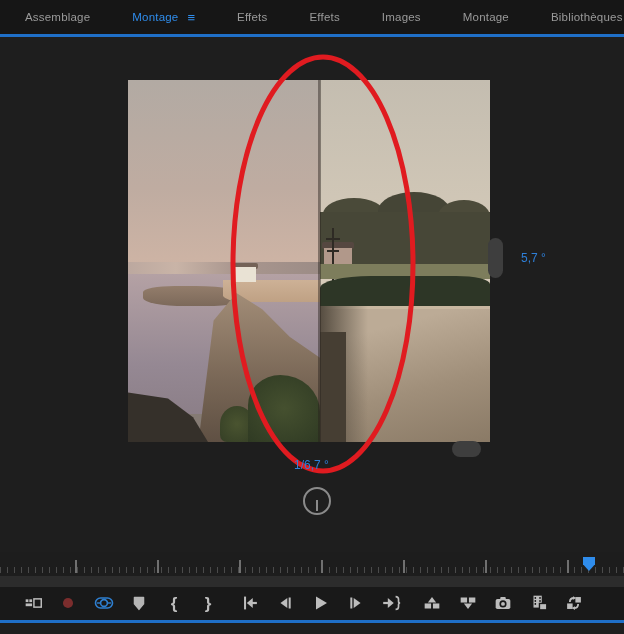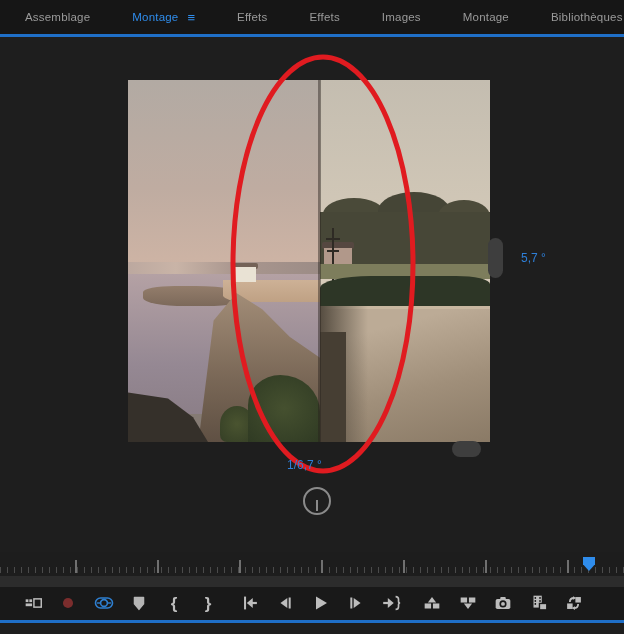--- a/index.html
+++ b/index.html
@@ -48,21 +48,21 @@
           border-top:3px solid #c8b7a0;box-sizing:border-box;}
   .r-rock-shadow{left:0;top:226px;width:48px;height:136px;background:linear-gradient(90deg,#554c40,rgba(85,76,64,0));}
   .r-rock-dark{left:0;top:252px;width:26px;height:110px;background:#463e33;}
   .seam{left:190px;top:0;width:3px;height:362px;background:rgba(40,34,28,.45);}
   
   #ellipse-svg{position:absolute;left:225px;top:42px;width:200px;height:445px;pointer-events:none;}
   .vscroll{position:absolute;left:488px;top:238px;width:15px;height:40px;border-radius:8px;background:#3e3e3e;}
   .hscroll{position:absolute;left:452px;top:441px;width:29px;height:16px;border-radius:8px;background:#3e3e3e;}
   .blue-val{position:absolute;color:#2e7fd8;font-size:12px;white-space:nowrap;}
   #angle-val{left:521px;top:251px;}
-  #time-val{left:287px;top:458px;}
+  #time-val{left:294px;top:458px;}
   #dial-icon{position:absolute;left:303px;top:487px;width:28px;height:28px;border:2px solid #8a8a8a;
              border-radius:50%;box-sizing:border-box;}
   #dial-icon .hand{position:absolute;left:11px;top:11px;width:2px;height:11px;background:#8a8a8a;}
   
   #ruler{position:absolute;left:0;top:552px;width:624px;height:24px;background:#1d1d1d;
     background-image:
       repeating-linear-gradient(90deg,#707070 0 2px,transparent 2px 82px),
       repeating-linear-gradient(90deg,#4b4b4b 0 1px,transparent 1px 7px);
     background-size:700px 13px,700px 6px;
     background-repeat:no-repeat,no-repeat;

